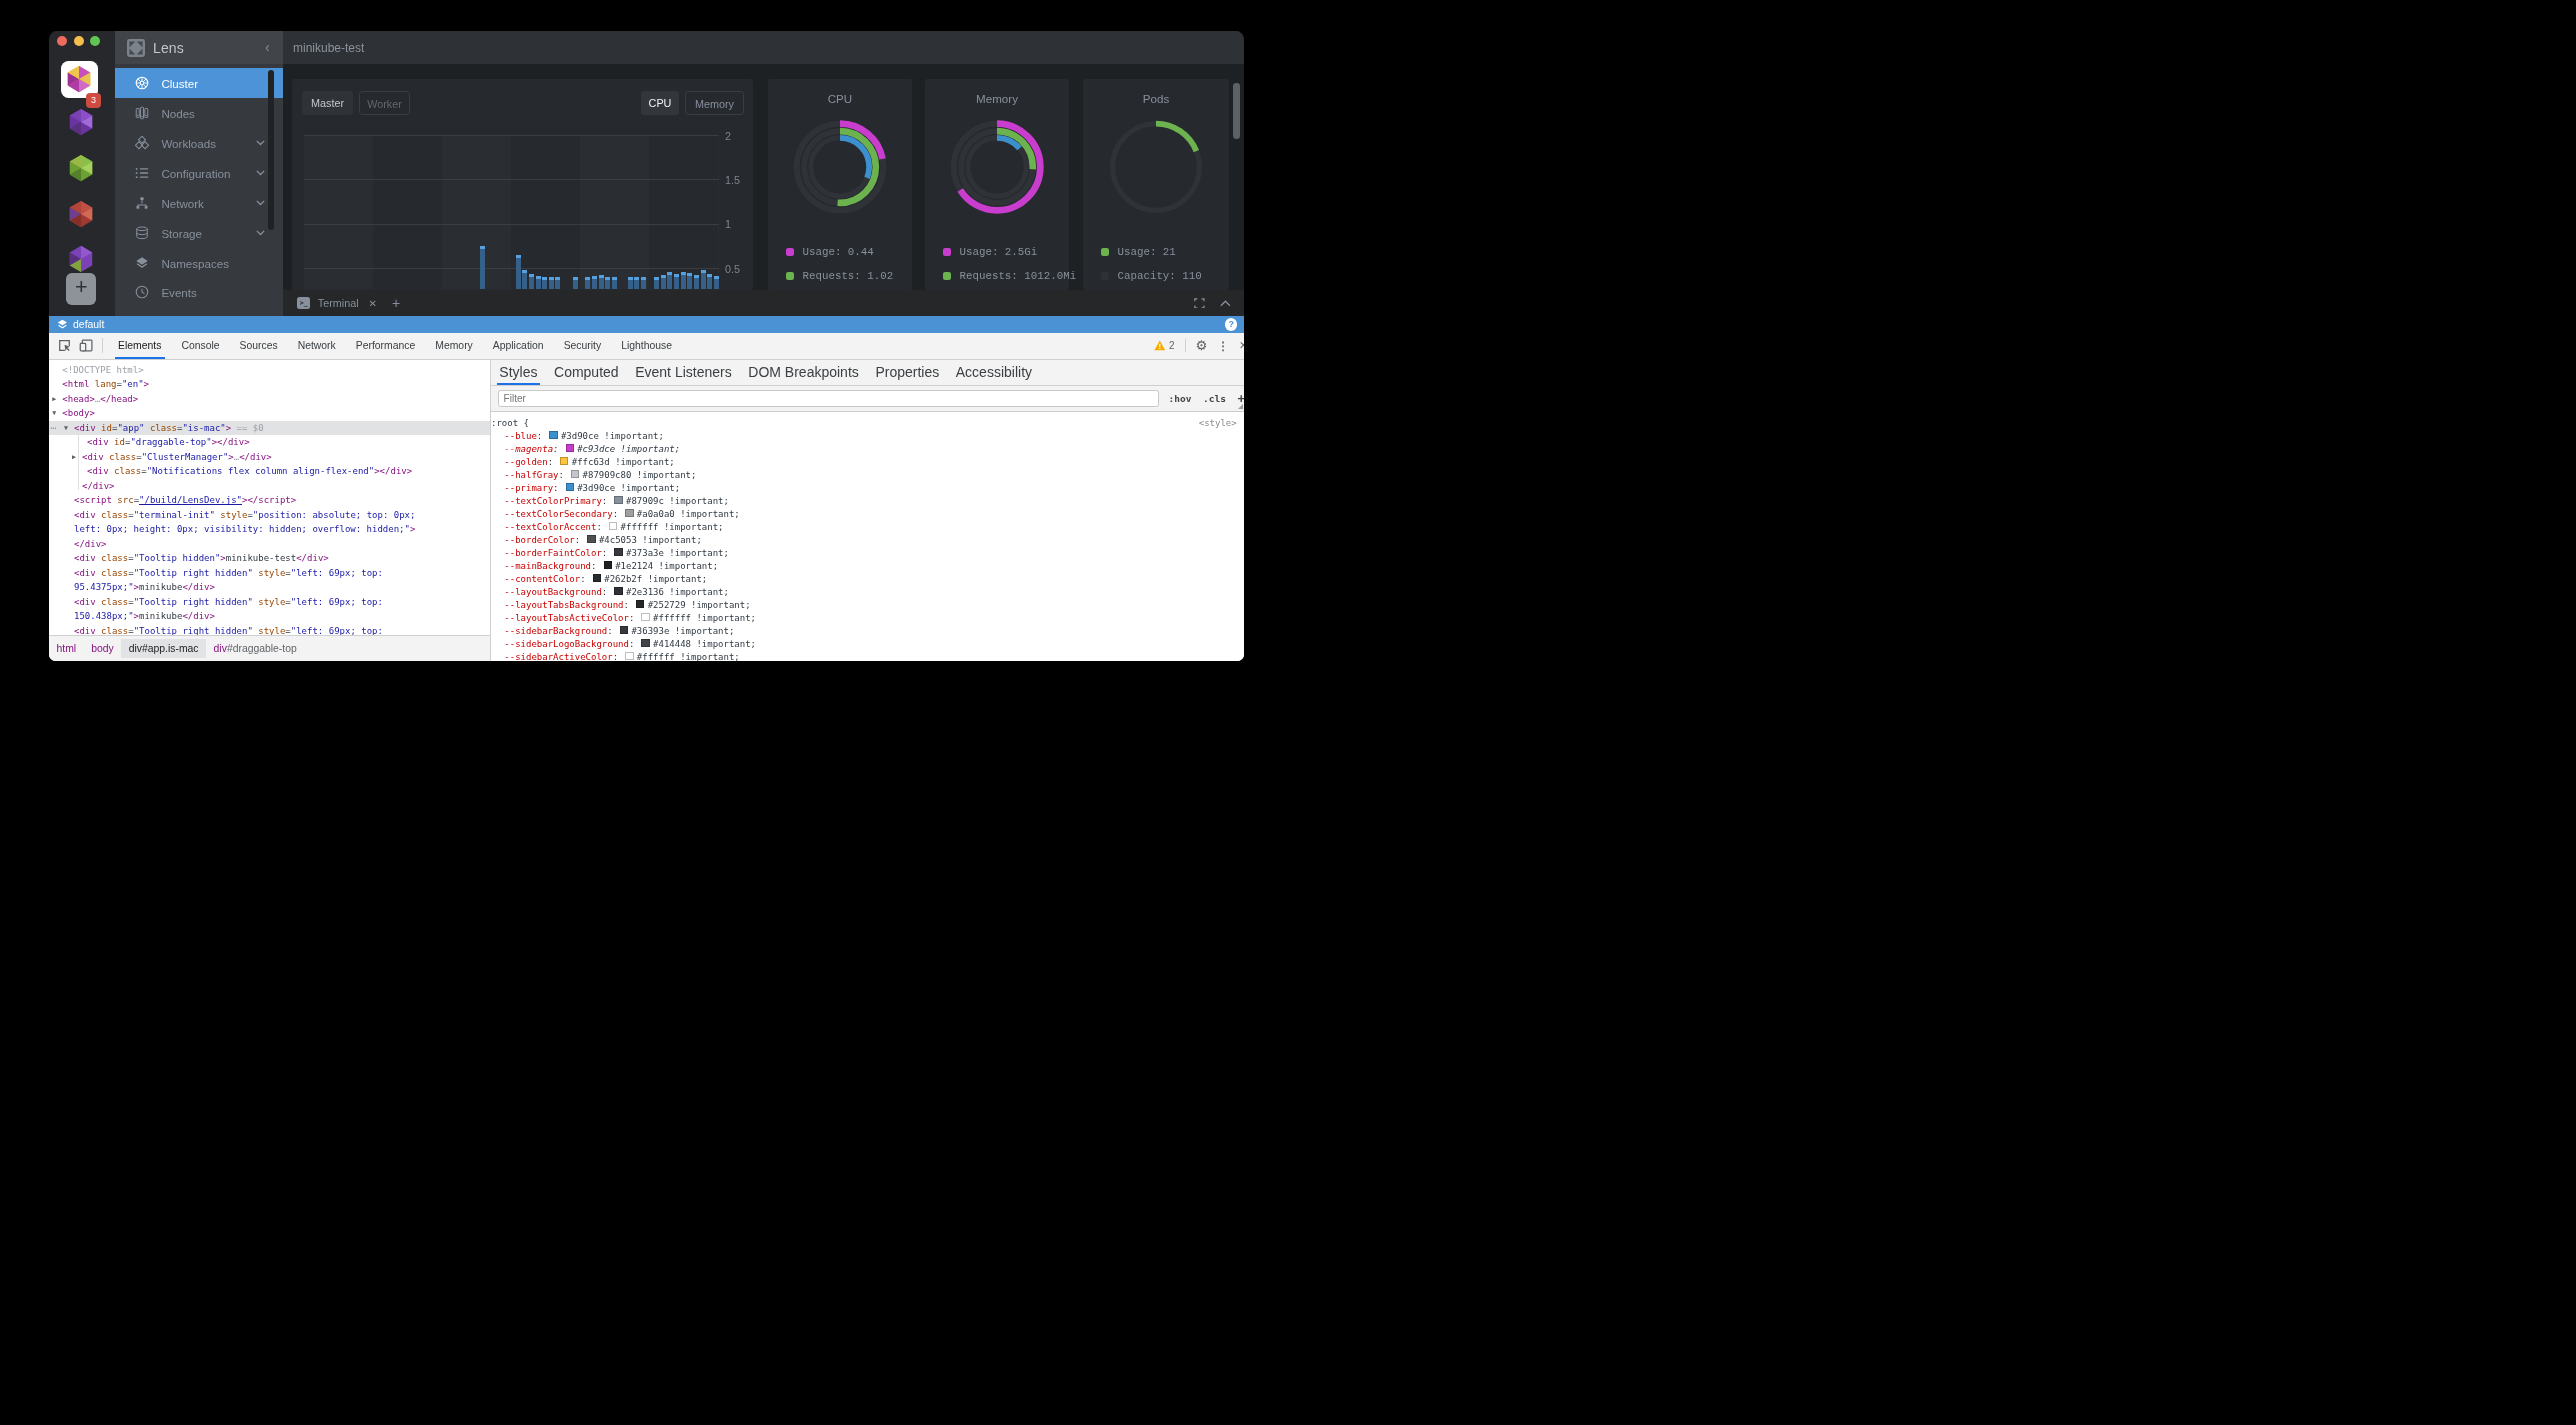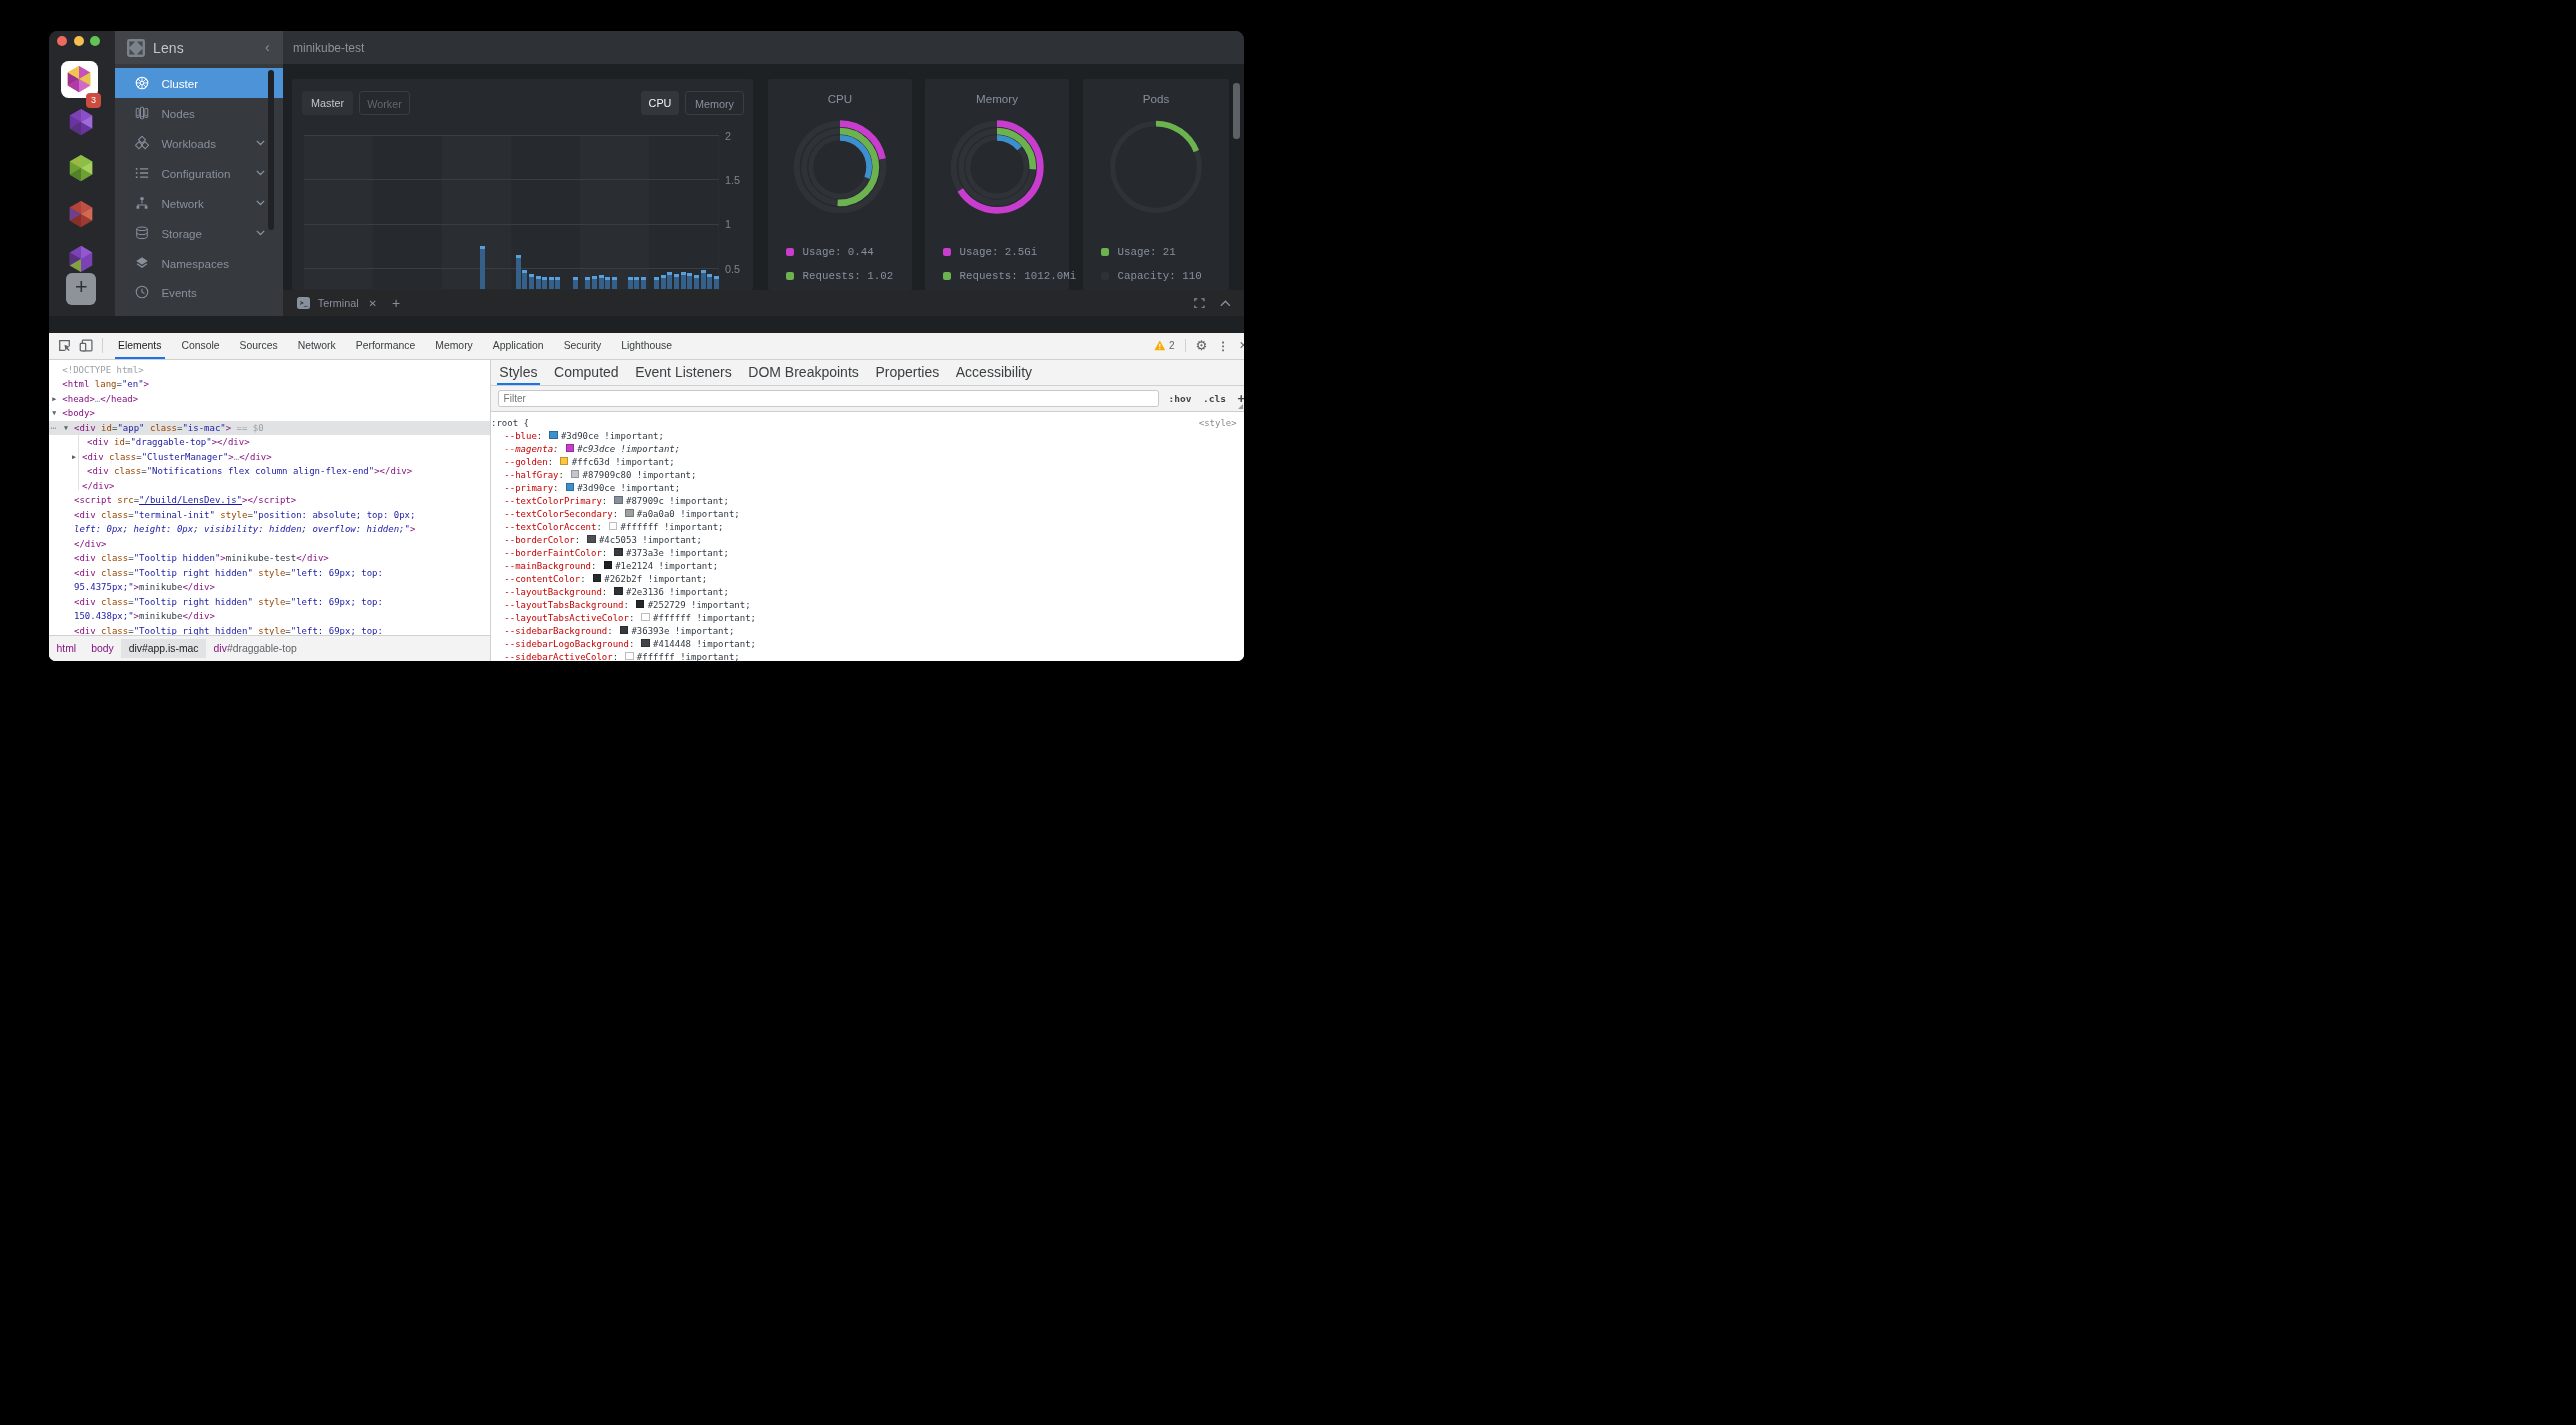--- a/index.html
+++ b/index.html
@@ -509,20 +509,28 @@
             <polyline points="12,9 12,12 9,12"></polyline>
               <polyline points="4,12 1,12 1,9"></polyline>
           </g>
         </svg>
         <svg width="10.8" height="6.6" viewBox="0 0 13 8">
           <polyline points="1,7 6.5,1.5 12,7" fill="none" stroke="#87909c" stroke-width="1.6"></polyline>
         </svg>
       </div>
     </div>
 
+    <div class="bluebar">
+      <svg class="ns-ic" viewBox="0 0 14 14">
+        <polygon points="7,1 13,4.6 7,8.2 1,4.6" fill="#fff"></polygon>
+        <polyline points="2,8 7,11.3 12,8" fill="none" stroke="#fff" stroke-width="1.5"></polyline>
+      </svg>
+      <span class="ns-label">default</span>
+      <div class="help-badge">?</div>
+    </div>
 
     <div class="devtools">
       <div class="dt-toolbar">
         <svg class="dt-icbtn" viewBox="0 0 18 18">
           <path d="M2.5 2.5 h13 v7 h-1.5 v-5.5 h-10 v10 h5.5 v1.5 h-7 z" fill="#5f6368"></path>
           <polygon points="9,8 15.5,10.6 12.6,11.8 15.2,14.4 14,15.6 11.4,13 10.2,15.8" fill="#5f6368"></polygon>
         </svg>
         <svg class="dt-icbtn" viewBox="0 0 18 18">
           <rect x="4" y="2.5" width="11.5" height="13" rx="1" fill="none" stroke="#5f6368" stroke-width="1.5"></rect>
           <rect x="1.5" y="6.5" width="6.5" height="9" rx="1" fill="#f3f3f3" stroke="#5f6368" stroke-width="1.5"></rect>
@@ -560,21 +568,21 @@
           <div class="eline"><span style="margin-left: 13.3px;"><span class="tg">&lt;html</span><span class="at"> lang</span><span class="pl">=</span><span class="av">"en"</span><span class="tg">&gt;</span></span></div>
           <div class="eline"><span class="earrow" style="left: 3.3px;">▶</span><span style="margin-left: 13.3px;"><span class="tg">&lt;head&gt;</span><span class="gy">…</span><span class="tg">&lt;/head&gt;</span></span></div>
           <div class="eline"><span class="earrow" style="left: 3.3px;">▼</span><span style="margin-left: 13.3px;"><span class="tg">&lt;body&gt;</span></span></div>
           <div class="eline sel"><span class="edots">⋯</span><span class="earrow" style="left: 15px;">▼</span><span style="margin-left: 25px;"><span class="tg">&lt;div</span><span class="at"> id</span><span class="pl">=</span><span class="av">"app"</span><span class="at"> class</span><span class="pl">=</span><span class="av">"is-mac"</span><span class="tg">&gt;</span><span class="gy"> == $0</span></span></div>
           <div class="eline"><span style="margin-left: 38px;"><span class="tg">&lt;div</span><span class="at"> id</span><span class="pl">=</span><span class="av">"draggable-top"</span><span class="tg">&gt;&lt;/div&gt;</span></span></div>
           <div class="eline"><span class="earrow" style="left: 23px;">▶</span><span style="margin-left: 33px;"><span class="tg">&lt;div</span><span class="at"> class</span><span class="pl">=</span><span class="av">"ClusterManager"</span><span class="tg">&gt;</span><span class="gy">…</span><span class="tg">&lt;/div&gt;</span></span></div>
           <div class="eline"><span style="margin-left: 38px;"><span class="tg">&lt;div</span><span class="at"> class</span><span class="pl">=</span><span class="av">"Notifications flex column align-flex-end"</span><span class="tg">&gt;&lt;/div&gt;</span></span></div>
           <div class="eline"><span style="margin-left: 33px;"><span class="tg">&lt;/div&gt;</span></span></div>
           <div class="eline"><span style="margin-left: 25px;"><span class="tg">&lt;script</span><span class="at"> src</span><span class="pl">=</span><span class="lk">"/build/LensDev.js"</span><span class="tg">&gt;&lt;/script&gt;</span></span></div>
           <div class="eline"><span style="margin-left: 25px;"><span class="tg">&lt;div</span><span class="at"> class</span><span class="pl">=</span><span class="av">"terminal-init"</span><span class="at"> style</span><span class="pl">=</span><span class="av">"position: absolute; top: 0px;</span></span></div>
-          <div class="eline"><span style="margin-left: 25px; font-style: italic;"><span class="av">left: 0px; height: 0px; visibility: hidden; overflow: hidden;"</span><span class="tg">&gt;</span></span></div>
+          <div class="eline"><span style="margin-left: 25px;"><span class="av">left: 0px; height: 0px; visibility: hidden; overflow: hidden;"</span><span class="tg">&gt;</span></span></div>
           <div class="eline"><span style="margin-left: 25px;"><span class="tg">&lt;/div&gt;</span></span></div>
           <div class="eline"><span style="margin-left: 25px;"><span class="tg">&lt;div</span><span class="at"> class</span><span class="pl">=</span><span class="av">"Tooltip hidden"</span><span class="tg">&gt;</span><span class="pl">minikube-test</span><span class="tg">&lt;/div&gt;</span></span></div>
           <div class="eline"><span style="margin-left: 25px;"><span class="tg">&lt;div</span><span class="at"> class</span><span class="pl">=</span><span class="av">"Tooltip right hidden"</span><span class="at"> style</span><span class="pl">=</span><span class="av">"left: 69px; top:</span></span></div>
           <div class="eline"><span style="margin-left: 25px;"><span class="av">95.4375px;"</span><span class="tg">&gt;</span><span class="pl">minikube</span><span class="tg">&lt;/div&gt;</span></span></div>
           <div class="eline"><span style="margin-left: 25px;"><span class="tg">&lt;div</span><span class="at"> class</span><span class="pl">=</span><span class="av">"Tooltip right hidden"</span><span class="at"> style</span><span class="pl">=</span><span class="av">"left: 69px; top:</span></span></div>
           <div class="eline"><span style="margin-left: 25px;"><span class="av">150.438px;"</span><span class="tg">&gt;</span><span class="pl">minikube</span><span class="tg">&lt;/div&gt;</span></span></div>
           <div class="eline"><span style="margin-left: 25px;"><span class="tg">&lt;div</span><span class="at"> class</span><span class="pl">=</span><span class="av">"Tooltip right hidden"</span><span class="at"> style</span><span class="pl">=</span><span class="av">"left: 69px; top:</span></span></div>
           <div class="eguide" style="top: 75px; height: 55px;"></div>
         </div>
       <div class="crumbs" id="crumbs">

